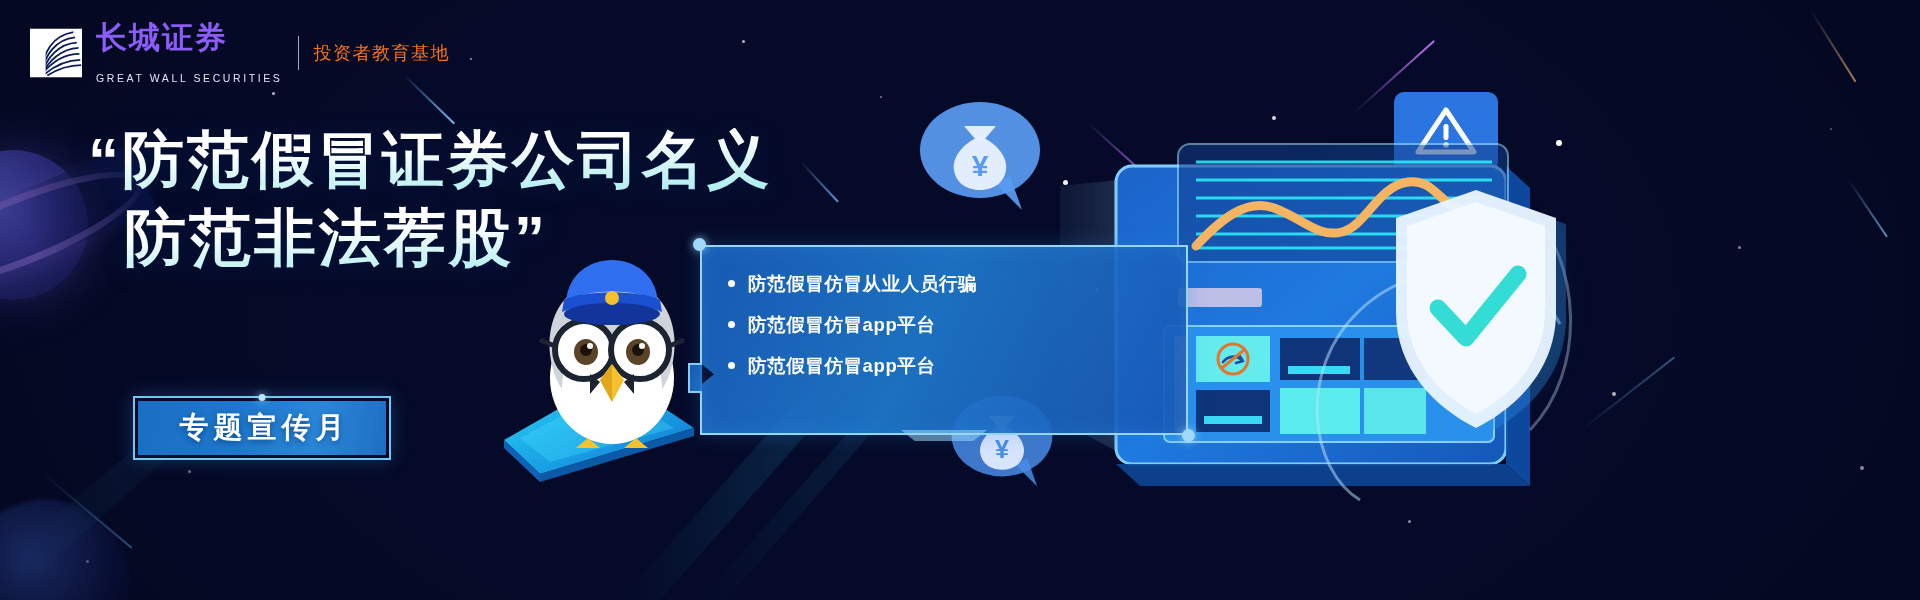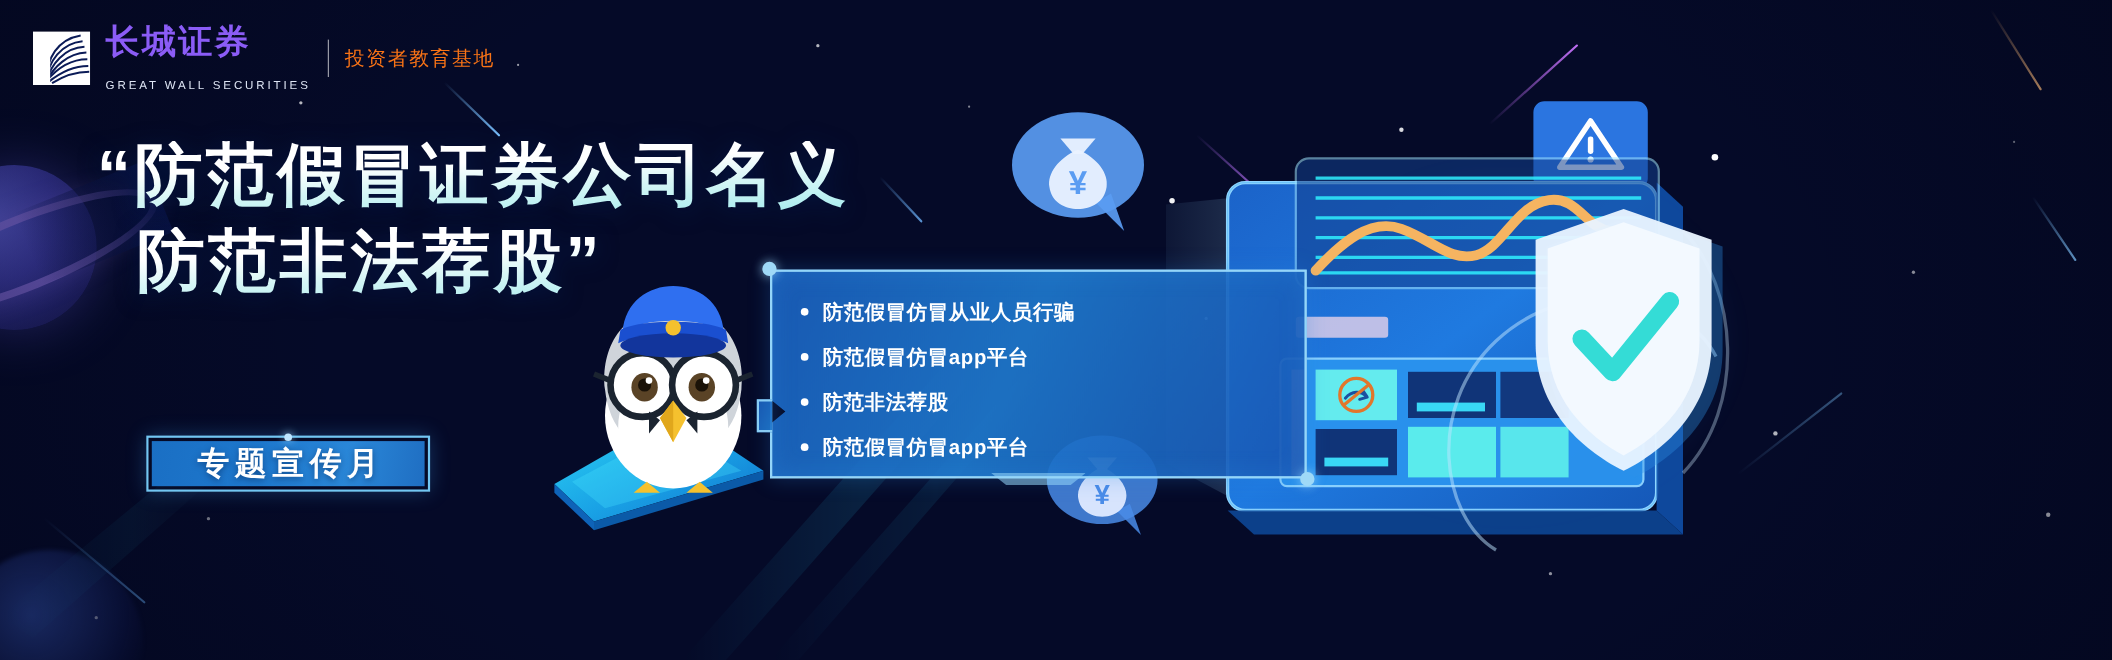--- a/index.html
+++ b/index.html
@@ -68,21 +68,21 @@
   .hl-line{
     font-size:62px; font-weight:800; line-height:1.04; letter-spacing:3px; white-space:nowrap;
     background:linear-gradient(178deg,#ffffff 0%,#ffffff 36%,#d7f6f6 62%,#a8ecef 100%);
     -webkit-background-clip:text; background-clip:text; color:transparent;
     filter:drop-shadow(0 3px 10px rgba(0,30,90,.55));
   }
   .hl-line.l2{ margin-top:14px; padding-left:36px; }
 
   
   .cta{
-    position:absolute; left:133px; top:396px; width:258px; height:51px;
+    position:absolute; left:133px; top:396px; width:258px; height:64px;
     border:2px solid #72c6f2; padding:3px;
     box-shadow:0 0 18px rgba(60,150,230,.30);
   }
   .cta-inner{
     width:100%; height:100%;
     background:linear-gradient(100deg,#1a6fc4 0%,#1e78cd 40%,#2a87d8 72%,#1f6ec2 100%);
     display:flex; align-items:center; justify-content:center;
   }
   .cta-label{
     color:#fff; font-size:29px; font-weight:800; letter-spacing:5px; text-indent:5px;
@@ -253,24 +253,20 @@
       <div class="bullet">
         <span class="bullet-dot"></span>
         <span class="bullet-text">防范假冒仿冒从业人员行骗</span>
       </div>
       <div class="bullet">
         <span class="bullet-dot"></span>
         <span class="bullet-text">防范假冒仿冒app平台</span>
       </div>
       <div class="bullet">
         <span class="bullet-dot"></span>
-        <span class="bullet-text">防范非法荐股</span>
-      </div>
-      <div class="bullet">
-        <span class="bullet-dot"></span>
         <span class="bullet-text">防范假冒仿冒app平台</span>
       </div>
     </div>
   </div>
 
   <div class="layer-owl">
 
     <svg class="phone" viewBox="0 0 200 120">
       <defs>
         <linearGradient id="phoneG" x1="0" y1="0" x2="1" y2="1">

